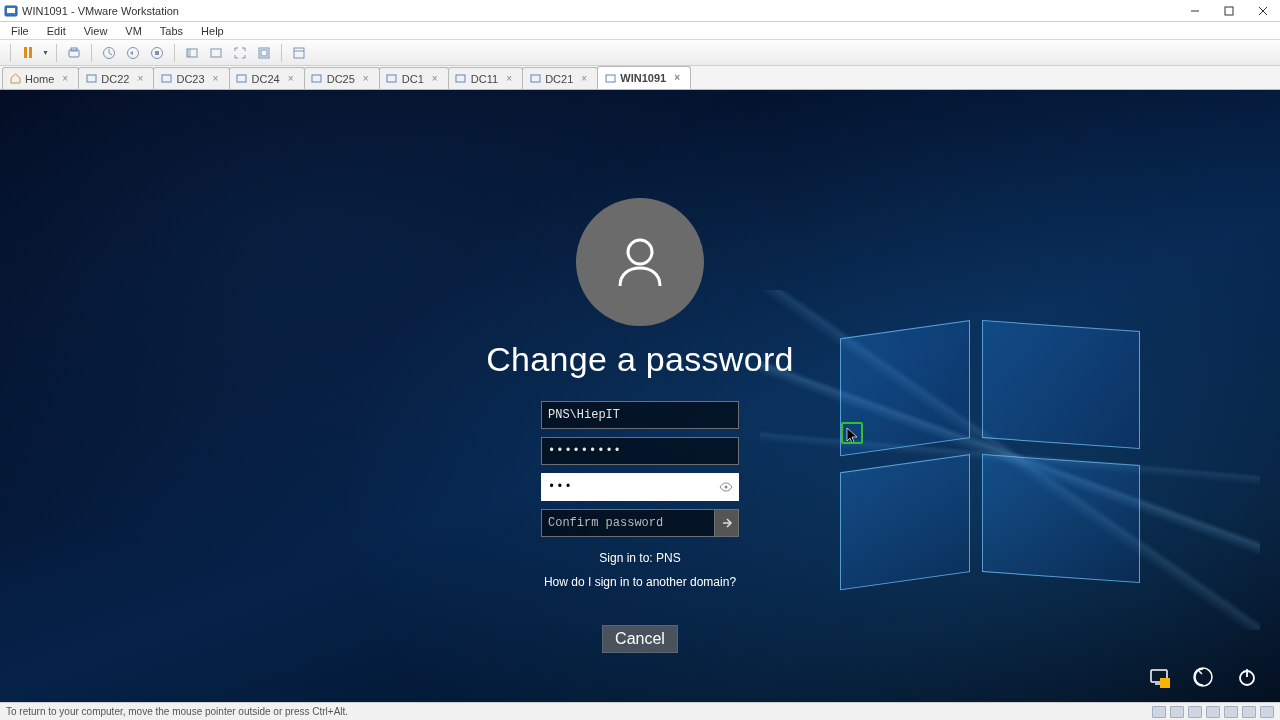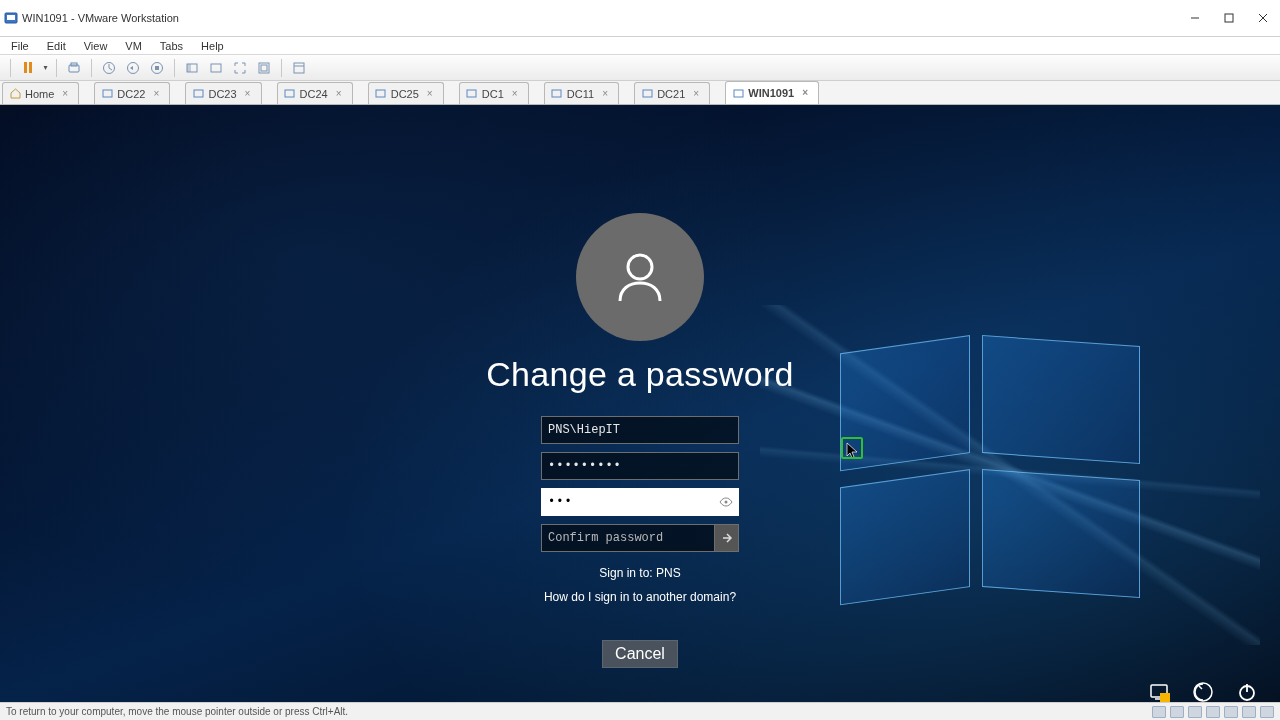--- a/index.html
+++ b/index.html
@@ -1,20 +1,20 @@
 <!DOCTYPE html>
 <html><head>
 <meta charset="utf-8">
 <style>
   * { box-sizing: border-box; margin: 0; padding: 0; font-family: "Segoe UI", Tahoma, sans-serif; }
   html, body { width: 1280px; height: 720px; overflow: hidden; background: #fff; }
 
   
   .titlebar {
-    height: 37px; background: #fff; display: flex; align-items: center;
+    height: 22px; background: #fff; display: flex; align-items: center;
     border-bottom: 1px solid #d0d0d0; font-size: 11px; color: #333;
   }
   .titlebar .app-icon {
     width: 14px; height: 14px; margin: 0 4px; display: inline-flex;
     align-items: center; justify-content: center;
   }
   .titlebar .title { flex: 0 0 auto; }
   .titlebar .spacer { flex: 1 1 auto; }
   .win-controls { display: flex; height: 100%; }
   .win-controls div {
@@ -41,21 +41,21 @@
     justify-content: center; border: 1px solid transparent; border-radius: 2px;
   }
   .tb-sep { width: 1px; height: 18px; background: #c8c8c8; margin: 0 4px; }
   .tb-pause { display: flex; gap: 2px; align-items: center; }
   .tb-pause .bar { width: 3px; height: 11px; background: #e08b1c; }
   .tb-drop { width: 9px; font-size: 8px; color: #555; }
 
   
   .tabbar {
     height: 24px; background: #f4f4f4; border-bottom: 1px solid #b8b8b8;
-    display: flex; align-items: flex-end; padding-left: 2px; gap: 16px;
+    display: flex; align-items: flex-end; padding-left: 2px; gap: 0;
   }
   .vm-tab {
     height: 22px; min-width: 54px; padding: 0 6px; border: 1px solid #b8b8b8;
     border-bottom: none; margin-right: -1px; background: #f1f1f1;
     display: flex; align-items: center; font-size: 11px; color: #444;
     border-radius: 3px 3px 0 0; gap: 4px; position: relative;
   }
   .vm-tab.active { background: #fff; height: 23px; z-index: 2; font-weight: bold; }
   .vm-tab .tab-ico {
     width: 12px; height: 12px; display: inline-flex; align-items: center;

